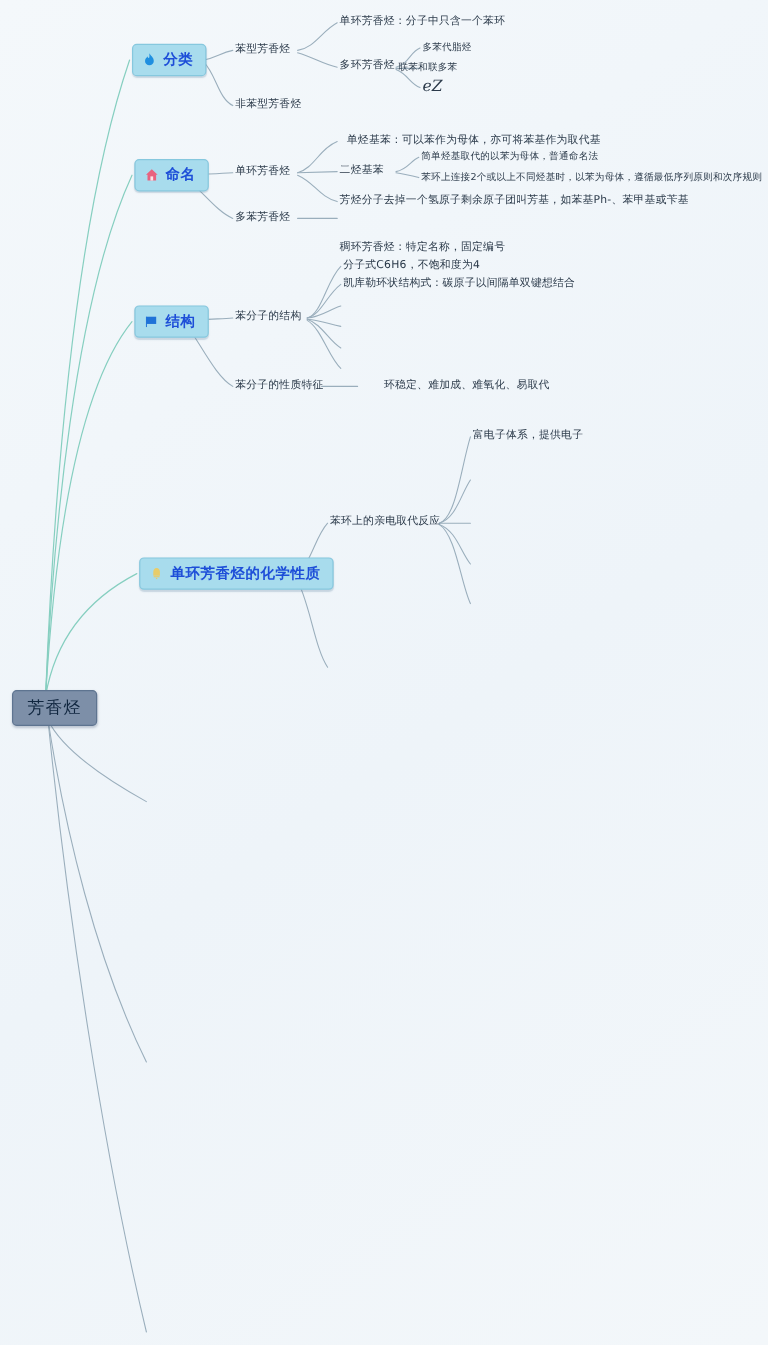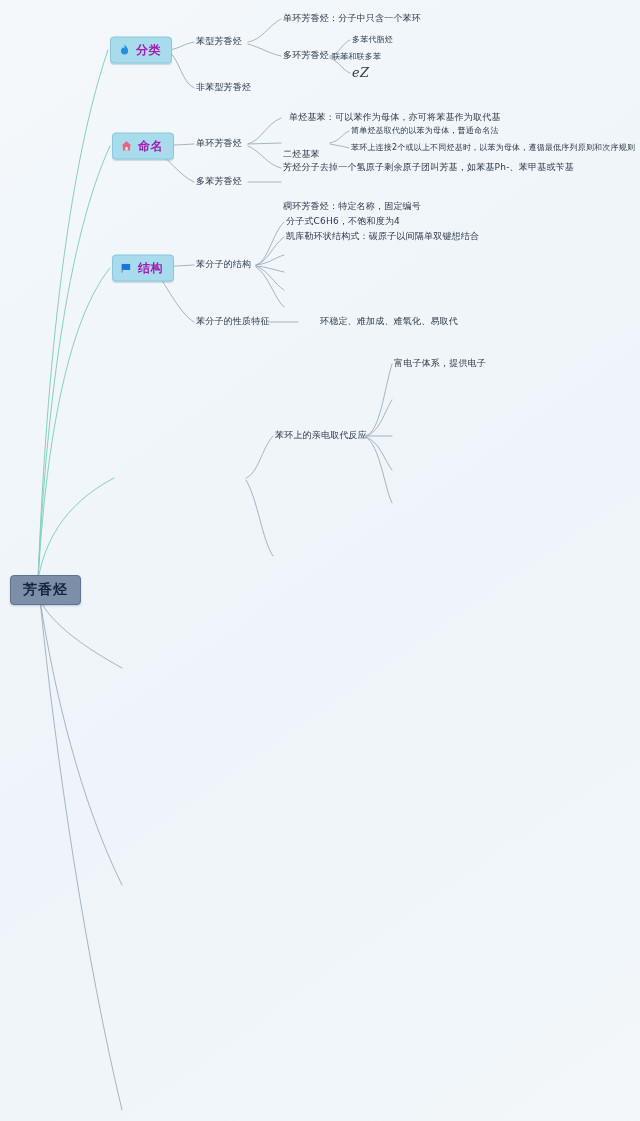--- a/index.html
+++ b/index.html
@@ -26,31 +26,31 @@
     white-space: nowrap;
     transform: translateY(-50%);
   }
   
   .root {
     background: #7d8fa8;
     border: 1px solid #5e7490;
     border-radius: 4px;
     color: #10263f;
     font-size: 14px;
-    font-weight: bold;
+    font-weight: normal;
     padding: 5px 12px;
     letter-spacing: 1px;
     box-shadow: 0 1px 2px rgba(60,80,110,.28);
   }
   
   .topic {
     background: #a8dced;
     border: 1px solid #86c8de;
     border-radius: 4px;
-    color: #a21caf;
+    color: #1d4ed8;
     font-size: 12px;
     font-weight: bold;
     padding: 4px 10px 4px 7px;
     letter-spacing: .5px;
     display: flex;
     align-items: center;
     gap: 5px;
     box-shadow: 0 1px 1px rgba(80,120,150,.25);
   }
   .topic .badge {
@@ -158,21 +158,21 @@
     <span class="badge">
       <svg viewBox="0 0 16 16" width="13" height="13">
         <path d="M8 2 L 14 7.5 L 12.4 7.5 L 12.4 13.5 L 3.6 13.5 L 3.6 7.5 L 2 7.5 Z" fill="#e8637f"></path>
         <rect x="6.6" y="9.2" width="2.8" height="4.3" fill="#fbe3e8"></rect>
       </svg>
     </span>
     <span>命名</span>
   </div>
   <div class="node leaf" style="left:196px; top:144px;">单环芳香烃</div>
   <div class="node leaf" style="left:277px; top:118px;margin-left:12px;">单烃基苯：可以苯作为母体，亦可将苯基作为取代基</div>
-  <div class="node leaf" style="left:283px; top:143px;margin-top:12px;">二烃基苯</div>
+  <div class="node leaf" style="left:283px; top:143px;">二烃基苯</div>
   <div class="node leaf tiny" style="left:351px; top:131px;">简单烃基取代的以苯为母体，普通命名法</div>
   <div class="node leaf tiny" style="left:351px; top:148px;">苯环上连接2个或以上不同烃基时，以苯为母体，遵循最低序列原则和次序规则</div>
   <div class="node leaf" style="left:283px; top:168px;">芳烃分子去掉一个氢原子剩余原子团叫芳基，如苯基Ph-、苯甲基或苄基</div>
   <div class="node leaf" style="left:196px; top:182px;">多苯芳香烃</div>
   <div class="node leaf" style="left:283px; top:182px;margin-top:25px;">稠环芳香烃：特定名称，固定编号</div>
 
   <div class="node topic" style="left:112px; top:268px;">
     <span class="badge">
       <svg viewBox="0 0 16 16" width="13" height="13">
         <rect x="2.5" y="3" width="10" height="7.4" fill="#1f72d8"></rect>
@@ -184,20 +184,30 @@
   <div class="node leaf" style="left:196px; top:265px;">苯分子的结构</div>
   <div class="node leaf" style="left:286px; top:222px;">分子式C6H6，不饱和度为4</div>
   <div class="node leaf" style="left:286px; top:237px;">凯库勒环状结构式：碳原子以间隔单双键想结合</div>
   <div class="node leaf" style="left:286px; top:255px;"></div>
   <div class="node leaf" style="left:286px; top:272px;"></div>
   <div class="node leaf" style="left:286px; top:290px;"></div>
   <div class="node leaf" style="left:286px; top:307px;"></div>
   <div class="node leaf" style="left:196px; top:322px;">苯分子的性质特征</div>
   <div class="node leaf" style="left:300px; top:322px;margin-left:20px;">环稳定、难加成、难氧化、易取代</div>
 
+  <div class="node topic" style="left:116px; top:478px;">
+    <span class="badge">
+      <svg viewBox="0 0 16 16" width="13" height="13">
+        <path d="M8 2.2 C 10.3 2.2 11.4 4 11.4 6.2 L 11.4 10.2 L 4.6 10.2 L 4.6 6.2 C 4.6 4 5.7 2.2 8 2.2 Z" fill="#e8cc6a"></path>
+        <rect x="5" y="10.6" width="6" height="1.2" fill="#e8cc6a"></rect>
+        <rect x="7.3" y="12.4" width="1.4" height="1.2" fill="#e8cc6a"></rect>
+      </svg>
+    </span>
+    <span>单环芳香烃的化学性质</span>
+  </div>
   <div class="node leaf" style="left:275px; top:436px;">苯环上的亲电取代反应</div>
   <div class="node leaf" style="left:394px; top:364px;">富电子体系，提供电子</div>
   <div class="node leaf" style="left:394px; top:400px;"></div>
   <div class="node leaf" style="left:394px; top:436px;"></div>
   <div class="node leaf" style="left:394px; top:470px;"></div>
   <div class="node leaf" style="left:394px; top:503px;"></div>
   <div class="node leaf" style="left:275px; top:556px;"></div>
 
   <div class="node leaf" style="left:120px; top:668px;"></div>
   <div class="node leaf" style="left:120px; top:885px;"></div>

